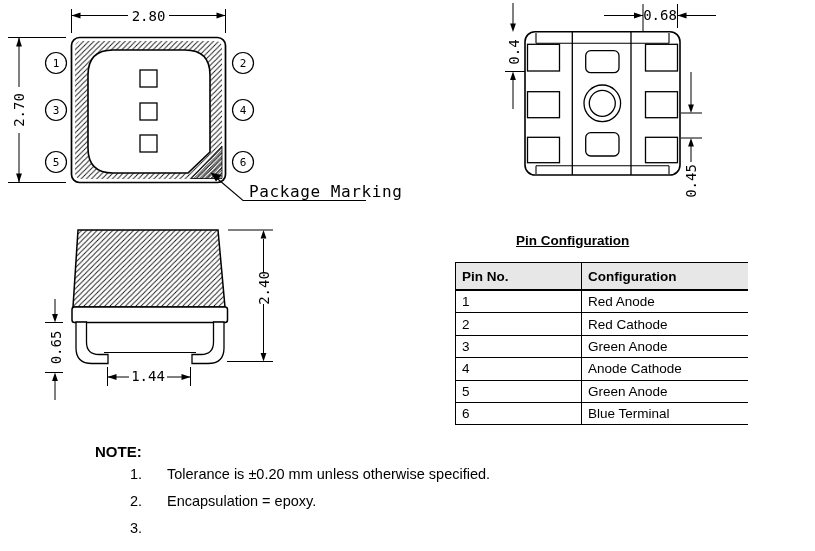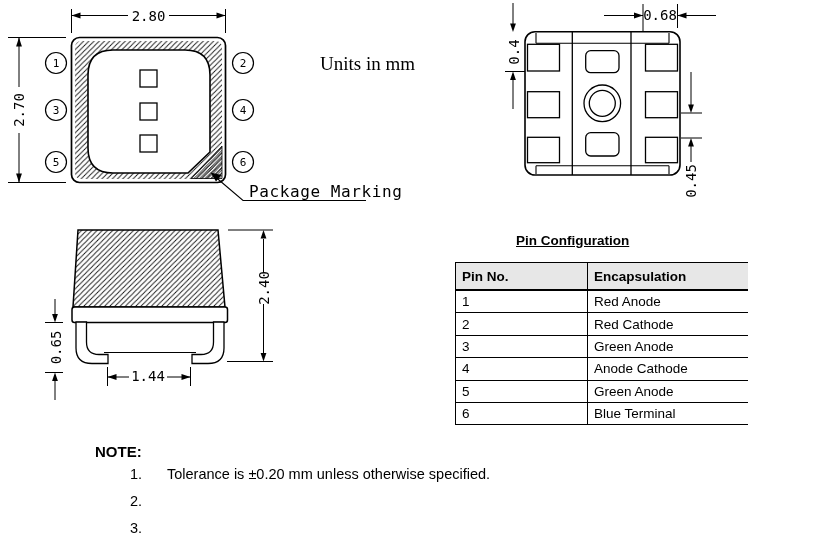--- a/index.html
+++ b/index.html
@@ -8,21 +8,21 @@
   .abs{position:absolute;}
   svg{display:block;}
   svg text{font-family:"DejaVu Sans Mono",monospace;fill:#000;}
   .dimtext{font-size:14px;}
   .pintext{font-size:11px;}
   .marktext{font-size:16px;letter-spacing:0.6px;}
   .units{left:320px;top:53px;font-family:"Liberation Serif",serif;font-size:19px;}
   .pc-title{left:516px;top:233px;font-size:13.5px;font-weight:bold;text-decoration:underline;}
   table.pins{position:absolute;left:455px;top:262px;width:346px;border-collapse:collapse;table-layout:fixed;}
   table.pins th,table.pins td{border:1.6px solid #000;font-size:13.5px;text-align:left;
-        padding:0 10px 0 6px;overflow:hidden;white-space:nowrap;}
+        padding:0 4px 0 6px;overflow:hidden;white-space:nowrap;}
   table.pins th{background:#e7e7e7;font-weight:bold;height:26px;border-bottom-width:2.2px;}
   table.pins td{height:21.4px;font-weight:normal;}
   table.pins .c1{width:115px;}
   .notes-label{left:63px;top:443px;font-size:15px;font-weight:bold;margin-left:32px;}
   .notes-list{left:130px;top:466px;font-size:14.5px;}
   .note-item{display:flex;margin-bottom:11px;line-height:16px;}
   .note-num{width:17px;flex:0 0 auto;}
   .note-text{margin-left:20px;}
 </style>
 </head>
@@ -165,29 +165,28 @@
 
     <g stroke="#000" stroke-width="1">
       <path d="M228 230 H273 M227 361.5 H273" fill="none"></path>
       <path d="M263.5 239 V273 M263.5 304 V353" fill="none"></path>
       <polygon points="263.5,230 260.6,238.5 266.4,238.5" stroke="none" fill="#000"></polygon>
       <polygon points="263.5,361.5 260.6,353 266.4,353" stroke="none" fill="#000"></polygon>
       <text transform="translate(269 288) rotate(-90)" text-anchor="middle" class="dimtext" stroke="none">2.40</text>
     </g>
   </svg>
 
-  <div class="abs units">Units in mm</div>
 
   <div class="abs pc-title">Pin Configuration</div>
 
   <table class="pins">
     <thead>
       <tr>
         <th class="c1">Pin No.</th>
-        <th>Encapsulation</th>
+        <th>Configuration</th>
       </tr>
     </thead>
     <tbody>
       <tr>
         <td>1</td>
         <td>Red Anode</td>
       </tr>
       <tr>
         <td>2</td>
         <td>Red Cathode</td>
@@ -212,19 +211,20 @@
   </table>
 
   <div class="abs notes-label">NOTE:</div>
   <div class="abs notes-list">
     <div class="note-item">
       <span class="note-num">1.</span>
       <span class="note-text">Tolerance is ±0.20 mm unless otherwise specified.</span>
     </div>
     <div class="note-item">
       <span class="note-num">2.</span>
+      <span class="note-text">Encapsulation = epoxy.</span>
     </div>
     <div class="note-item">
       <span class="note-num">3.</span>
     </div>
   </div>
 
 </div>
 
 </body></html>

